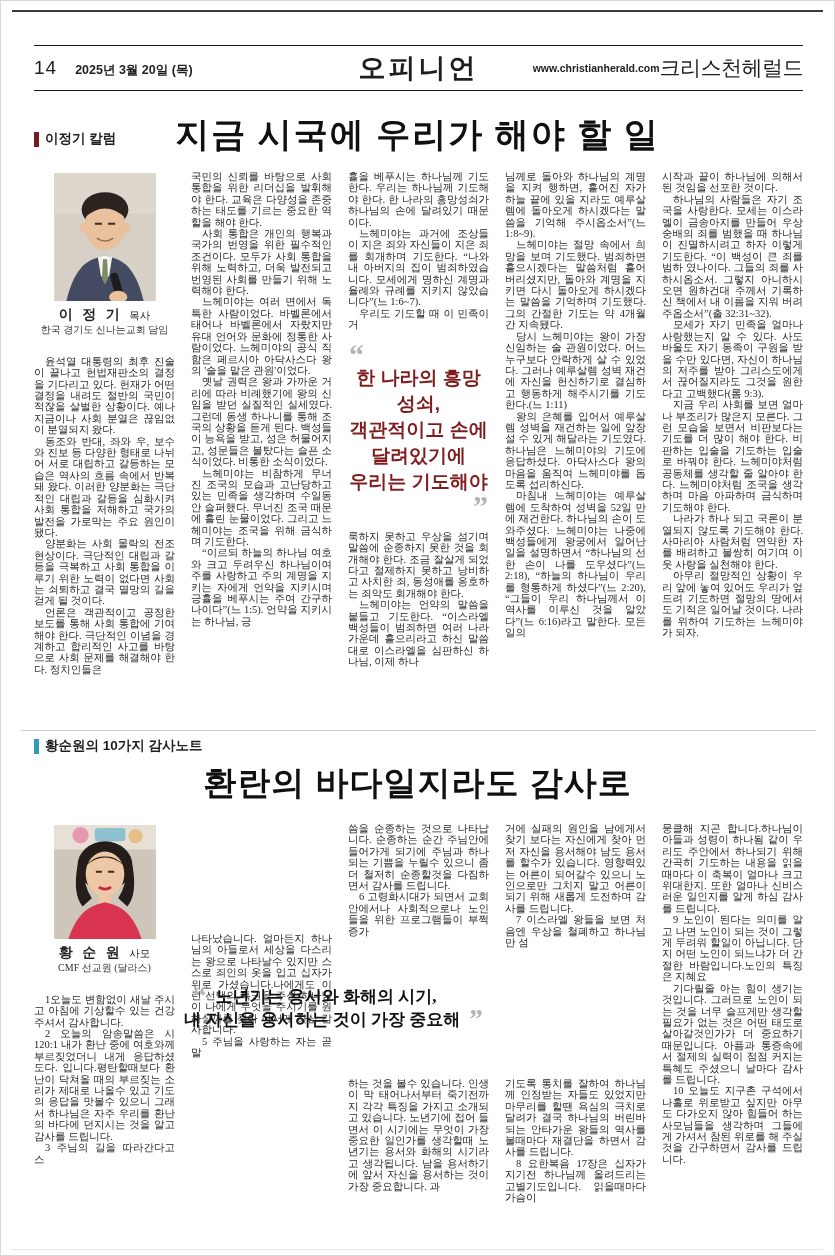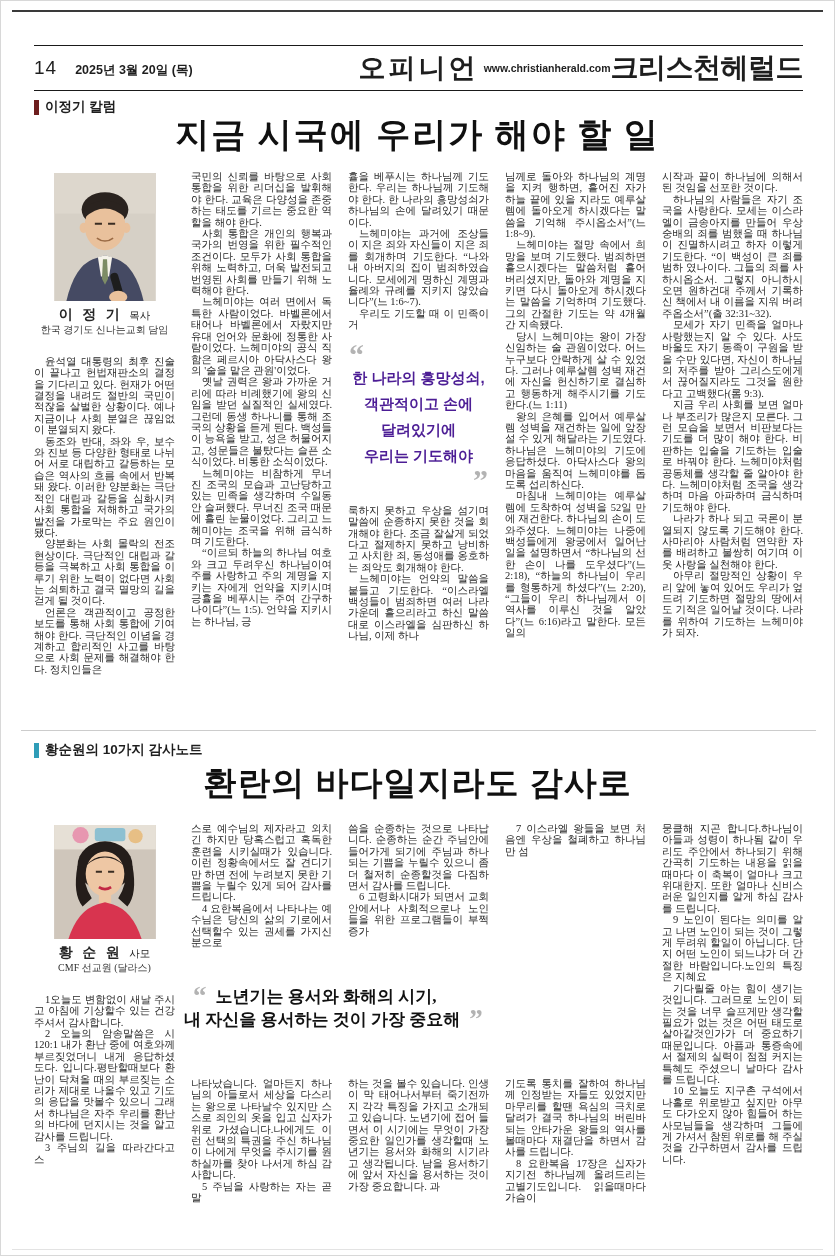--- a/index.html
+++ b/index.html
@@ -14,28 +14,28 @@
           border-top:1.5px solid #1a1a1a;border-bottom:1.5px solid #1a1a1a;
           display:flex;align-items:center;justify-content:space-between;
           font-family:"Liberation Sans", sans-serif;}
   .h-left{display:flex;align-items:baseline;gap:18px;}
   .h-page{font-size:19px;letter-spacing:1px;}
   .h-date{font-size:12.5px;font-weight:bold;}
   .h-section{position:absolute;left:50%;transform:translateX(-50%);
              font-size:27px;font-weight:800;letter-spacing:3px;}
   .h-right{display:flex;align-items:center;}
   .h-url{font-size:10.5px;font-weight:bold;color:#222;}
-  .h-masthead{font-size:28px;font-weight:700;letter-spacing:-0.5px;}
+  .h-masthead{font-size:21px;font-weight:400;letter-spacing:-0.5px;}
 
   
   .sec-label{position:absolute;left:33px;display:flex;align-items:center;gap:6px;
-             font-family:"Liberation Sans", sans-serif;font-weight:bold;font-size:13.5px;}
+             font-family:"Liberation Sans", sans-serif;font-weight:bold;font-size:13.5px;margin-top:32px;}
   .sec-label .bar{width:5px;height:15px;}
   #label1{top:97px;}
-  #label2{top:740px;}
+  #label2{top:704px;}
 
   
   .title1{position:absolute;top:111px;left:0;width:100%;text-align:center;
           font-family:"Liberation Serif", serif;font-weight:bold;font-size:34px;letter-spacing:2px;color:#101010;}
   .title2{position:absolute;top:760px;left:0;width:100%;text-align:center;
           font-family:"Liberation Sans", sans-serif;font-weight:700;font-size:33px;letter-spacing:1px;color:#101010;}
 
   
   .bodyblock{position:absolute;left:33px;width:769px;display:flex;gap:16px;}
   #body1{top:170px;height:550px;}
@@ -49,21 +49,21 @@
   .author{text-align:center;margin:2px 0 20px 0;}
   .author svg{display:block;margin:0 auto 8px auto;}
   .a-name{font-size:14px;font-weight:bold;letter-spacing:3px;text-indent:0;}
   .a-title{font-size:10.5px;font-weight:normal;letter-spacing:0;}
   .a-aff{font-size:10px;margin-top:3px;color:#333;}
 
   
   .pq1{margin:14px 1px;text-align:center;font-family:"Liberation Sans", sans-serif;}
   .pq1 .oq{text-align:left;font-family:"Liberation Serif", serif;font-size:30px;line-height:20px;height:20px;color:#b3b3b3;font-weight:bold;}
   .pq1 .cq{text-align:right;font-family:"Liberation Serif", serif;font-size:30px;line-height:22px;height:22px;color:#b3b3b3;font-weight:bold;}
-  .pq1-line{font-size:15px;font-weight:800;line-height:26px;color:#4c1d95;}
+  .pq1-line{font-size:19px;font-weight:800;line-height:26px;color:#7f1d1d;}
 
   
   .a2top{height:145px;overflow:hidden;}
   .a2sp{height:110px;}
   .a2bottom{height:173px;overflow:hidden;}
 
   
   .pq2{position:absolute;top:162px;left:150px;width:452px;
        font-family:"Liberation Serif", serif;font-weight:bold;font-size:17px;line-height:23px;color:#111;}
   .pq2 .q{color:#b3b3b3;font-size:27px;margin:0 9px;vertical-align:-3px;}
@@ -194,44 +194,41 @@
         </svg>
         <div class="a-name"><span>황 순 원</span> <span class="a-title">사모</span></div>
         <div class="a-aff">CMF 선교원 (달라스)</div>
       </div>
       <p>1오늘도 변함없이 새날 주시고 아침에 기상할수 있는 건강주셔서 감사합니다.</p>
       <p>2 오늘의 암송말씀은 시120:1 내가 환난 중에 여호와께 부르짖었더니 내게 응답하셨도다. 입니다.평탄할때보다 환난이 닥쳐올 때의 부르짖는 소리가 제대로 나올수 있고 기도의 응답을 맛볼수 있으니 그래서 하나님은 자주 우리를 환난의 바다에 던지시는 것을 알고 감사를 드립니다.</p>
       <p>3 주님의 길을 따라간다고 스</p>
     </div>
 
     <div class="col">
-      <div class="a2top">
-        <p class="cont">스로 예수님의 제자라고 외치긴 하지만 당혹스럽고 혹독한 훈련을 시키실때가 있습니다. 이런 정황속에서도 잘 견디기만 하면 전에 누려보지 못한 기쁨을 누릴수 있게 되어 감사를 드립니다.</p>
-        <p>4 요한복음에서 나타나는 예수님은 당신의 삶의 기로에서 선택할수 있는 권세를 가지신 분으로</p>
-      </div>
       <div class="a2sp"></div>
       <div class="a2bottom">
         <p class="cont">나타났습니다. 얼마든지 하나님의 아들로서 세상을 다스리는 왕으로 나타날수 있지만 스스로 죄인의 옷을 입고 십자가위로 가셨습니다.나에게도 이런 선택의 특권을 주신 하나님이 나에게 무엇을 주시기를 원하실까를 찾아 나서게 하심 감사합니다.</p>
         <p>5 주님을 사랑하는 자는 곧 말</p>
       </div>
     </div>
 
     <div class="col">
       <div class="a2top">
         <p class="cont">씀을 순종하는 것으로 나타납니다. 순종하는 순간 주님안에 들어가게 되기에 주님과 하나되는 기쁨을 누릴수 있으니 좀더 철저히 순종할것을 다짐하면서 감사를 드립니다.</p>
         <p>6 고령화시대가 되면서 교회 안에서나 사회적으로나 노인들을 위한 프로그램들이 부쩍 증가</p>
       </div>
       <div class="a2sp"></div>
       <div class="a2bottom">
         <p class="cont">하는 것을 볼수 있습니다. 인생이 막 태어나서부터 죽기전까지 각각 특징을 가지고 소개되고 있습니다. 노년기에 접어 들면서 이 시기에는 무엇이 가장 중요한 일인가를 생각할때 노년기는 용서와 화해의 시기라고 생각됩니다. 남을 용서하기에 앞서 자신을 용서하는 것이 가장 중요합니다. 과</p>
       </div>
     </div>
 
     <div class="col">
       <div class="a2top">
+        <p class="cont">거에 실패의 원인을 남에게서 찾기 보다는 자신에게 찾아 먼저 자신을 용서해야 남도 용서를 할수가 있습니다. 영향력있는 어른이 되어갈수 있으니 노인으로만 그치지 말고 어른이 되기 위해 새롭게 도전하며 감사를 드립니다.</p>
         <p>7 이스라엘 왕들을 보면 처음엔 우상을 철폐하고 하나님만 섬</p>
       </div>
       <div class="a2sp"></div>
       <div class="a2bottom">
         <p class="cont">기도록 통치를 잘하여 하나님께 인정받는 자들도 있었지만 마무리를 할땐 욕심의 극치로 달려가 결국 하나님의 버린바되는 안타가운 왕들의 역사를 볼때마다 재결단을 하면서 감사를 드립니다.</p>
         <p>8 요한복음 17장은 십자가 지기전 하나님께 올려드리는 고별기도입니다. 읽을때마다 가슴이</p>
       </div>
     </div>
 
     <div class="col">

